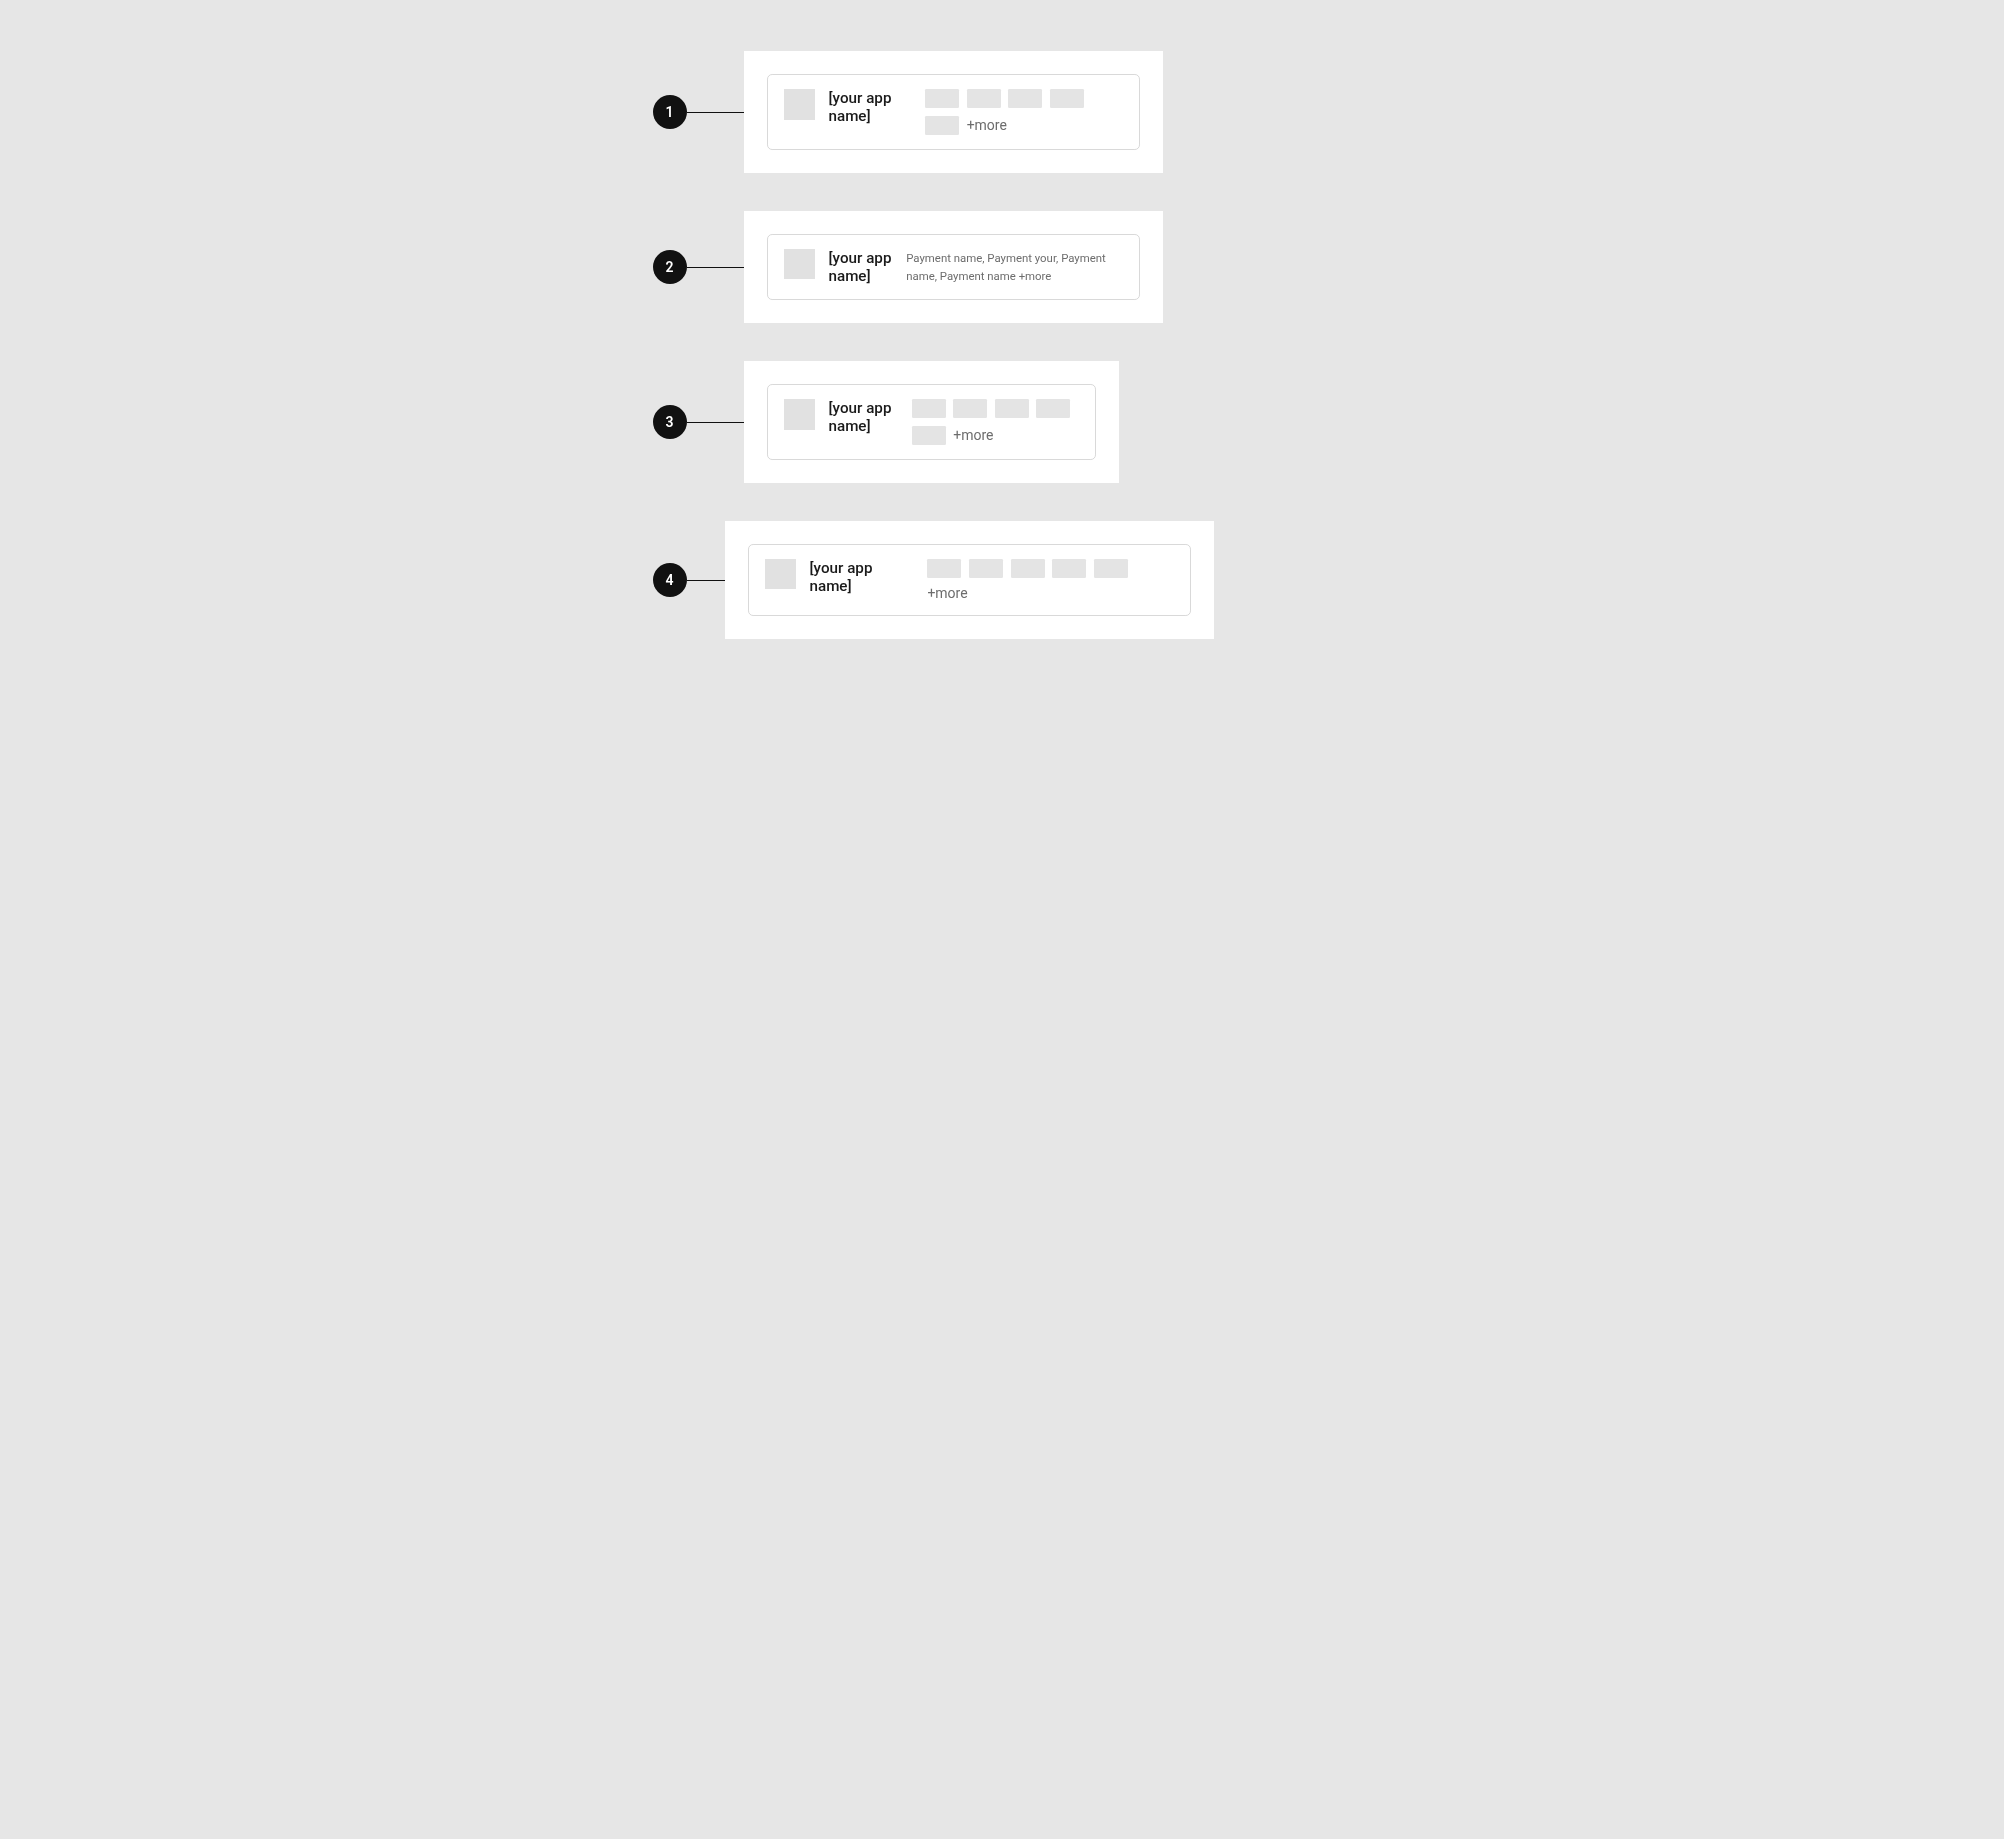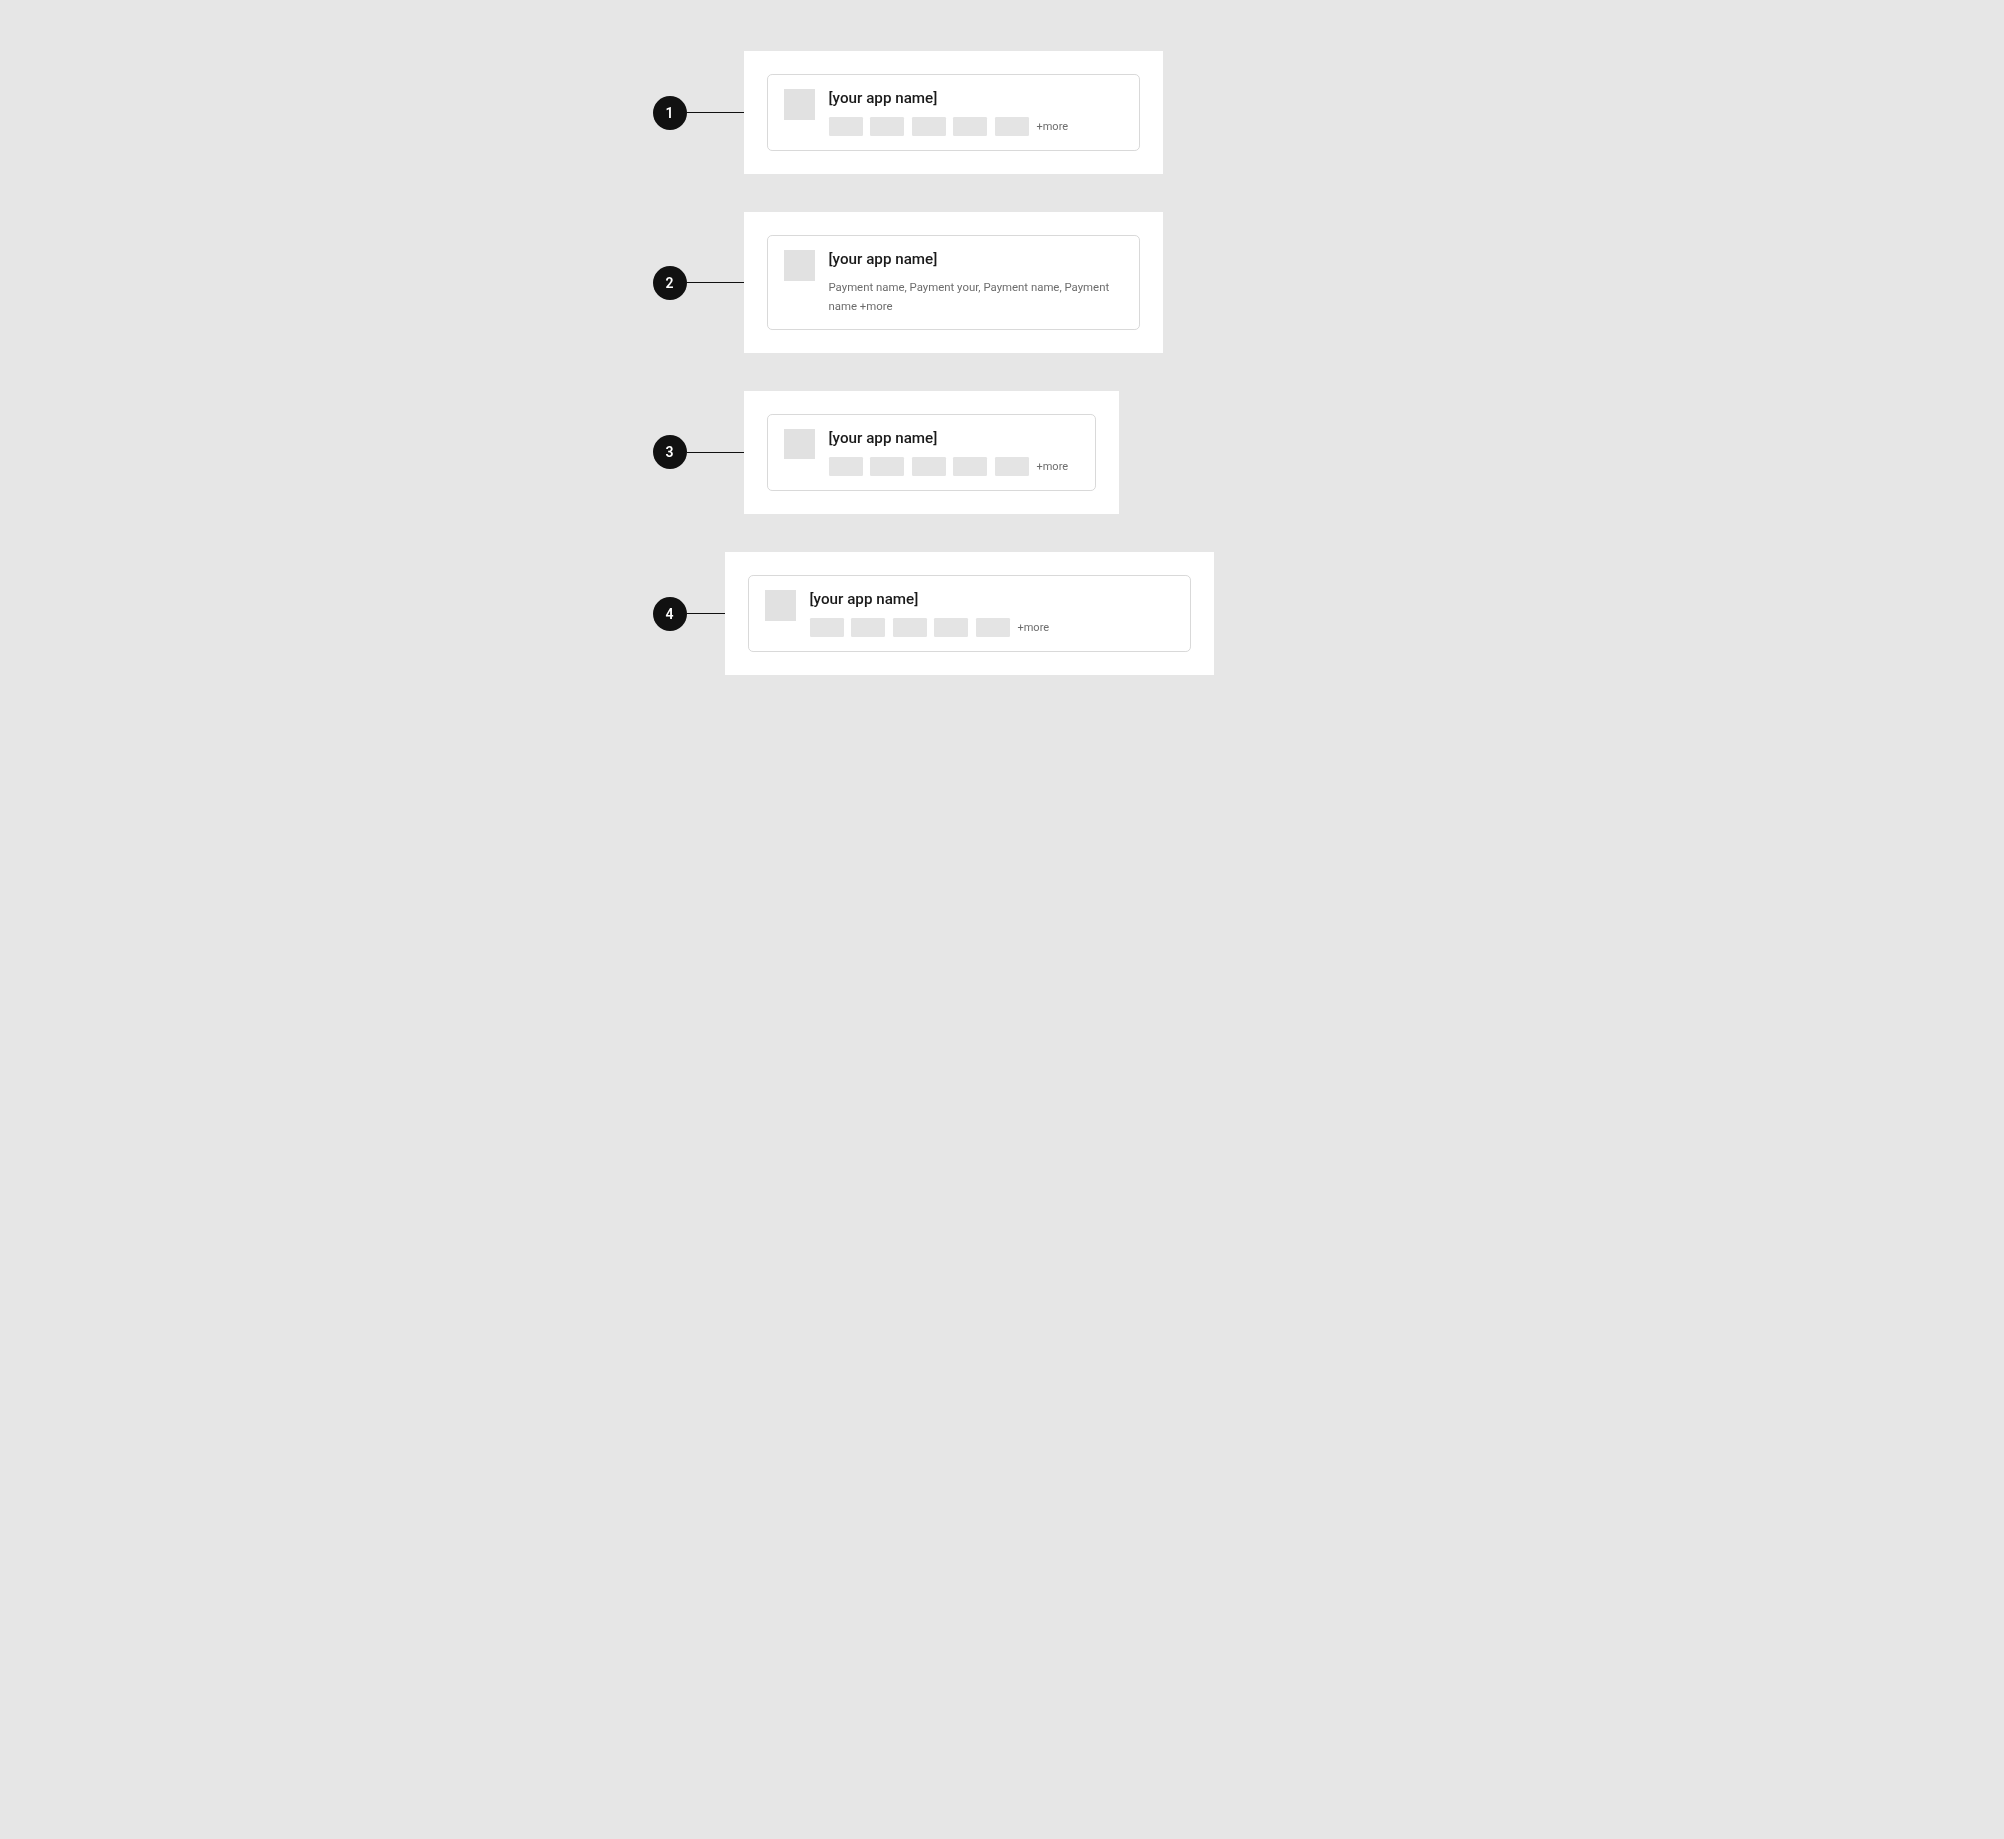--- a/index.html
+++ b/index.html
@@ -53,21 +53,21 @@
     gap: 14px;
   }
   .app-icon {
     width: 30.5px;
     height: 30.5px;
     background: #e1e1e1;
     flex: 0 0 30.5px;
   }
   .card-body {
     display: flex;
-    flex-direction: column;
+    flex-direction: row;
     gap: 10.2px;
     flex: 1;
   }
   .app-name {
     font-size: 15.2px;
     font-weight: 500;
     color: #1a1a1a;
   }
   .chips {
     display: flex;
@@ -75,21 +75,21 @@
     gap: 7.6px;
     flex-wrap: wrap;
   }
   .chip {
     width: 34px;
     height: 19px;
     background: #e4e4e4;
     border-radius: 1.3px;
   }
   .more-link {
-    font-size: 11px;
+    font-size: 14px;
     color: #6d6d6d;
   }
   .payment-text {
     font-size: 11.4px;
     color: #6d6d6d;
     line-height: 1.6;
   }
 </style>
 </head>
 <body>

